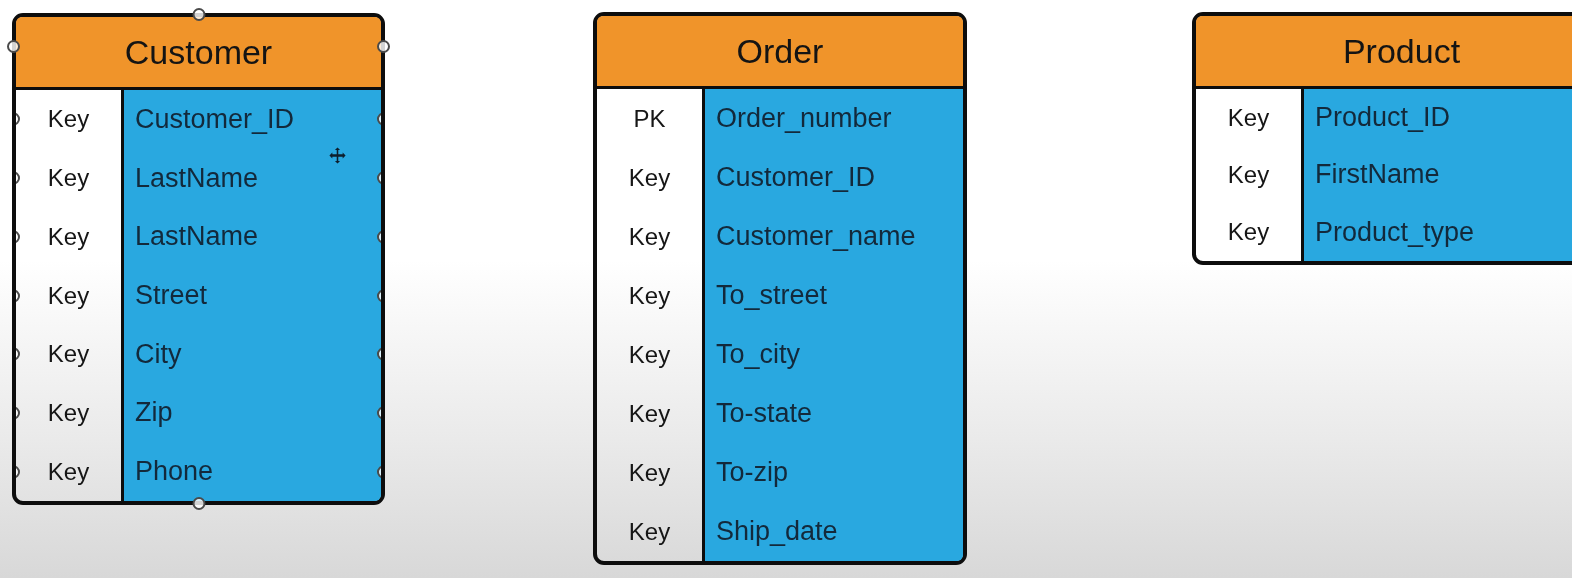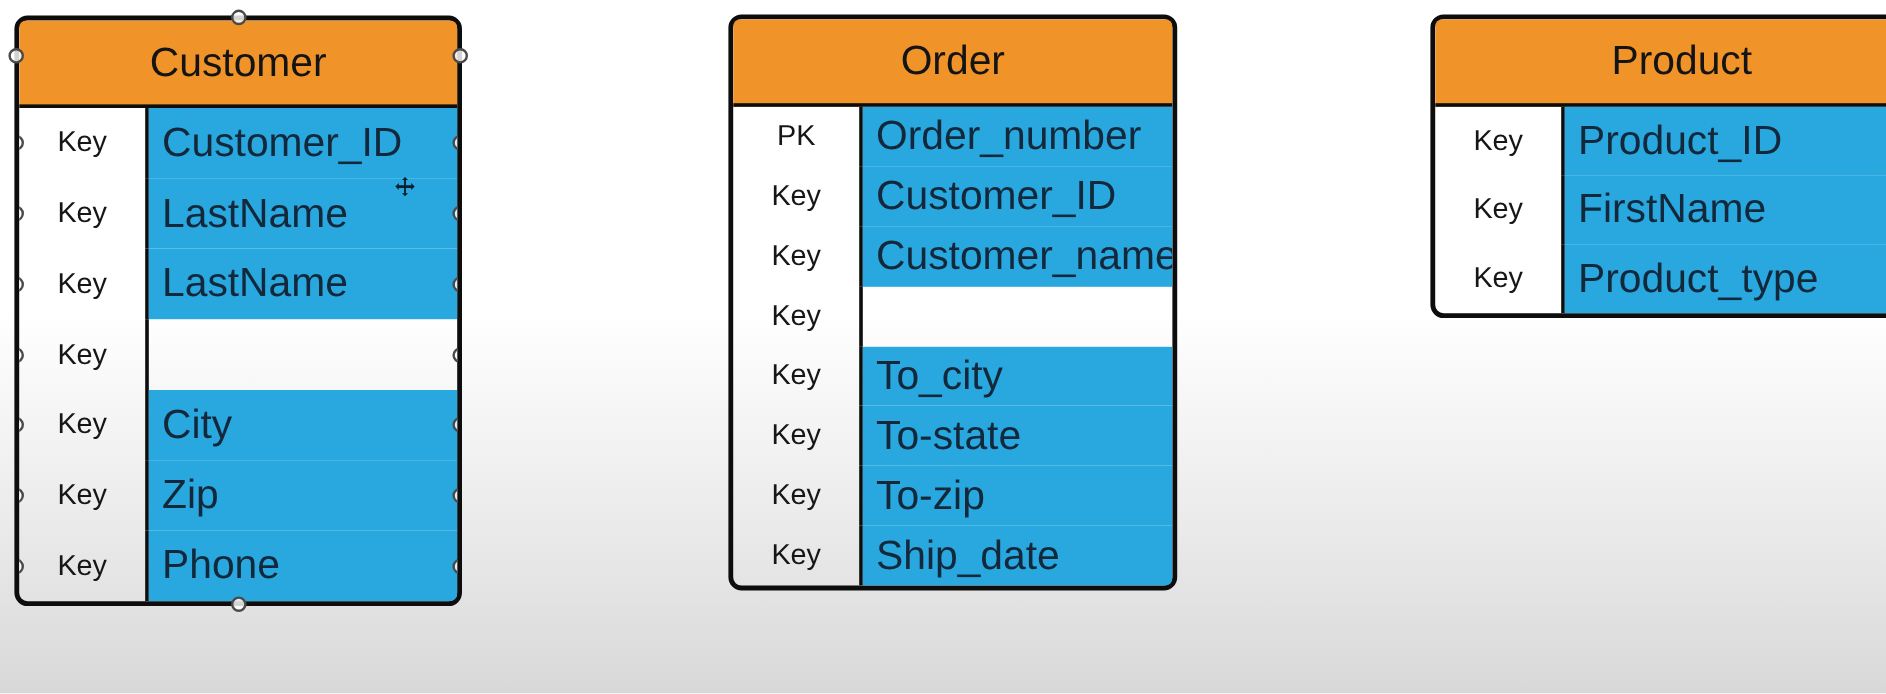--- a/index.html
+++ b/index.html
@@ -70,21 +70,21 @@
     font-size:24px;
     color:var(--key-text);
     background:transparent;
   }
   .field-cell{
     flex:1 1 auto;
     background:var(--field-fill);
     display:flex;
     align-items:center;
     padding-left:11px;
-    font-size:34px;
+    font-size:27px;
     color:var(--field-text);
     white-space:nowrap;
     overflow:hidden;
   }
   
   .cp{
     position:absolute;
     width:13px;height:13px;
     border:2px solid var(--cp-border);
     border-radius:50%;
@@ -92,21 +92,21 @@
     z-index:5;
   }
   .cp-row-left{left:-9px;top:50%;transform:translateY(-50%);}
   .cp-row-right{right:-9px;top:50%;transform:translateY(-50%);}
   .cp-top-center{top:-9px;left:50%;transform:translateX(-50%);}
   .cp-bottom-center{bottom:-9px;left:50%;transform:translateX(-50%);}
   .cp-header-left{left:-9px;top:23px;}
   .cp-header-right{right:-9px;top:23px;}
   
   .entity-customer{left:12px;top:13px;width:373px;height:492px;}
-  .entity-order{left:607px;top:12px;width:374px;height:480px;}
+  .entity-order{left:593px;top:12px;width:374px;height:553px;}
   .entity-product{left:1192px;top:12px;width:419px;height:253px;}
   .move-cursor{
     position:absolute;
     left:329px;top:147px;
     width:17px;height:17px;
     z-index:10;
     pointer-events:none;
   }
 </style>
 </head>
@@ -132,20 +132,21 @@
           <span class="cp cp-row-right"></span>
         </div>
           <div class="entity-row">
           <div class="key-cell">Key</div>
           <div class="field-cell">LastName</div>
           <span class="cp cp-row-left"></span>
           <span class="cp cp-row-right"></span>
         </div>
           <div class="entity-row">
           <div class="key-cell">Key</div>
+          <div class="field-cell">Street</div>
           <span class="cp cp-row-left"></span>
           <span class="cp cp-row-right"></span>
         </div>
           <div class="entity-row">
           <div class="key-cell">Key</div>
           <div class="field-cell">City</div>
           <span class="cp cp-row-left"></span>
           <span class="cp cp-row-right"></span>
         </div>
           <div class="entity-row">
@@ -180,20 +181,21 @@
           <div class="entity-row">
           <div class="key-cell">Key</div>
           <div class="field-cell">Customer_ID</div>
         </div>
           <div class="entity-row">
           <div class="key-cell">Key</div>
           <div class="field-cell">Customer_name</div>
         </div>
           <div class="entity-row">
           <div class="key-cell">Key</div>
+          <div class="field-cell">To_street</div>
         </div>
           <div class="entity-row">
           <div class="key-cell">Key</div>
           <div class="field-cell">To_city</div>
         </div>
           <div class="entity-row">
           <div class="key-cell">Key</div>
           <div class="field-cell">To-state</div>
         </div>
           <div class="entity-row">

